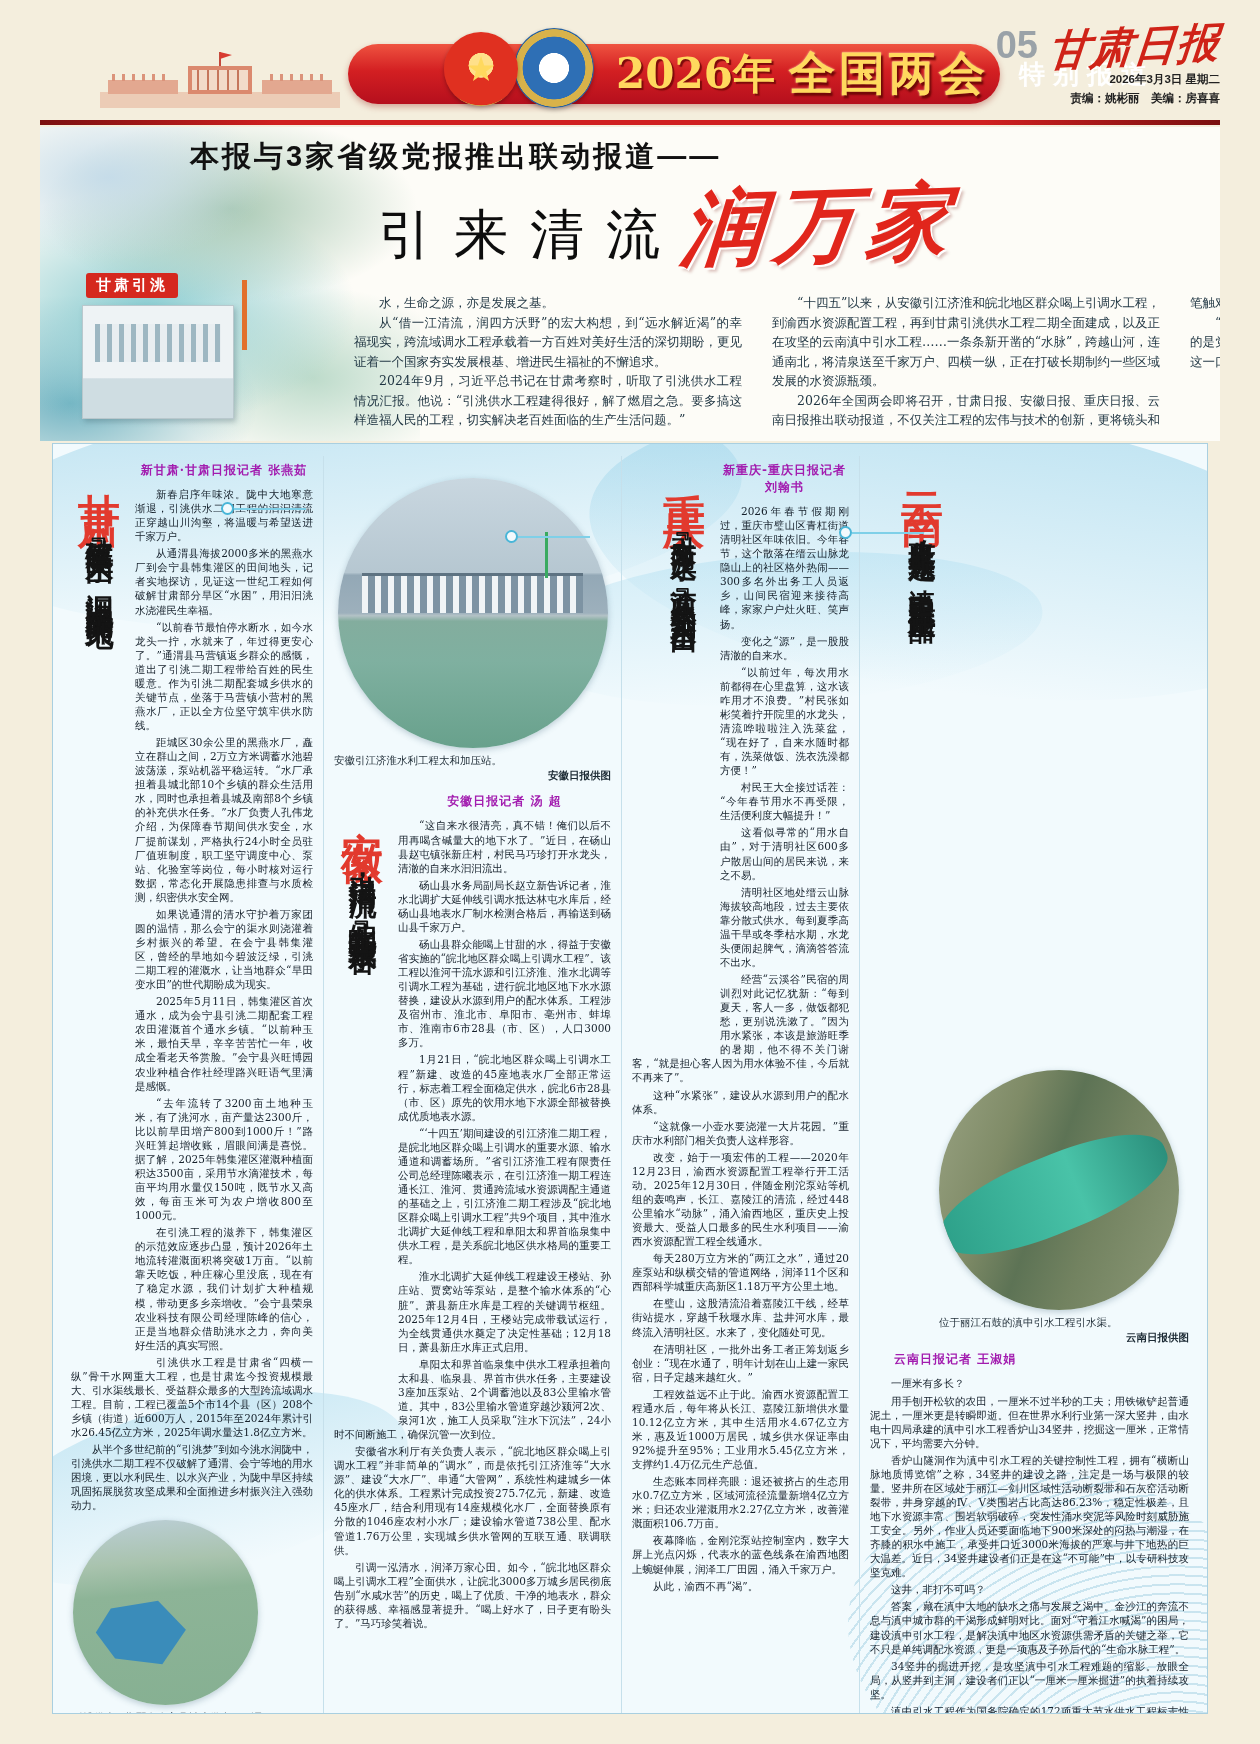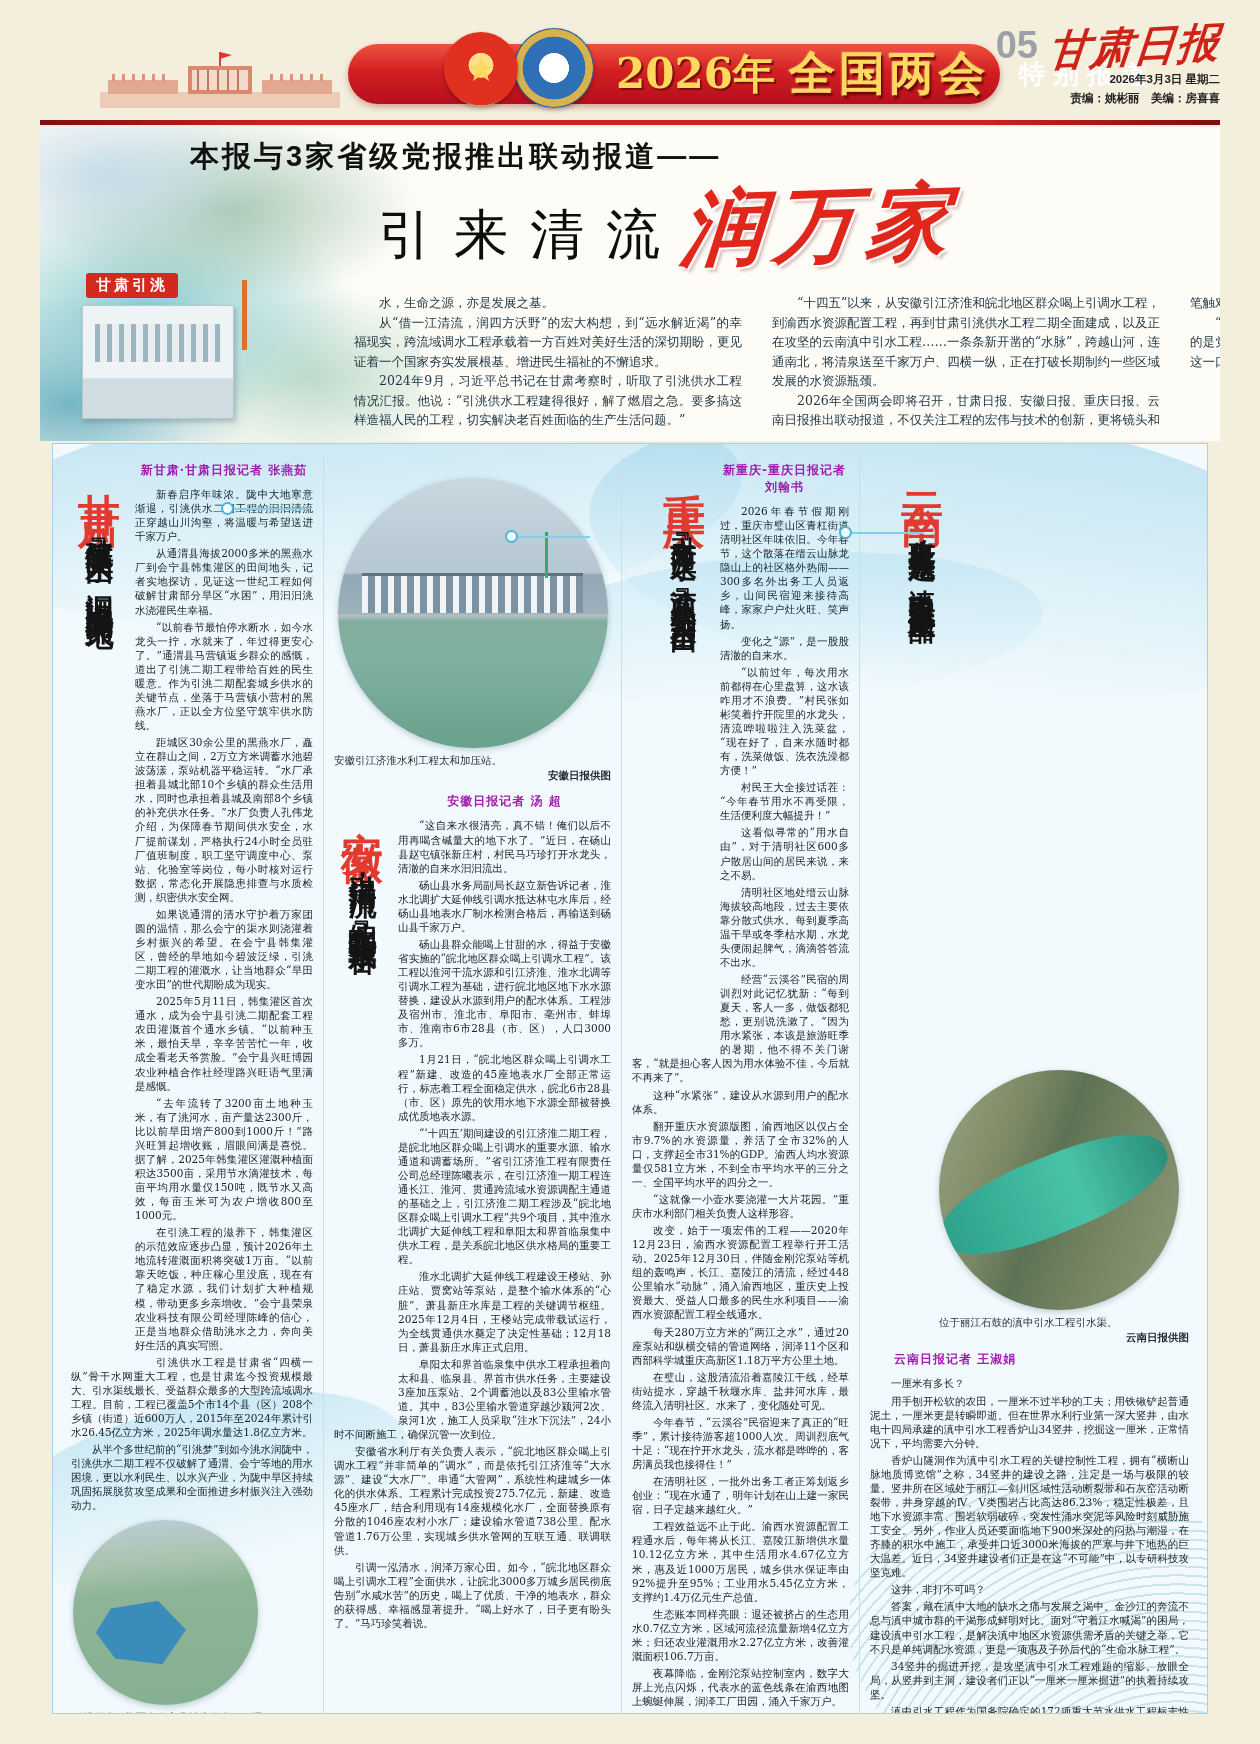--- a/index.html
+++ b/index.html
@@ -278,26 +278,24 @@
         <div class="byline">新重庆-重庆日报记者 刘翰书</div>
         <div class="body">
             <p class="para">2026年春节假期刚过，重庆市璧山区青杠街道清明社区年味依旧。今年春节，这个散落在缙云山脉龙隐山上的社区格外热闹——300多名外出务工人员返乡，山间民宿迎来接待高峰，家家户户灶火旺、笑声扬。</p>
             <p class="para">变化之“源”，是一股股清澈的自来水。</p>
             <p class="para">“以前过年，每次用水前都得在心里盘算，这水该咋用才不浪费。”村民张如彬笑着拧开院里的水龙头，清流哗啦啦注入洗菜盆，“现在好了，自来水随时都有，洗菜做饭、洗衣洗澡都方便！”</p>
             <p class="para">村民王大全接过话茬：“今年春节用水不再受限，生活便利度大幅提升！”</p>
             <p class="para">这看似寻常的“用水自由”，对于清明社区600多户散居山间的居民来说，来之不易。</p>
             <p class="para">清明社区地处缙云山脉海拔较高地段，过去主要依靠分散式供水。每到夏季高温干旱或冬季枯水期，水龙头便闹起脾气，滴滴答答流不出水。</p>
             <p class="para">经营“云溪谷”民宿的周训烈对此记忆犹新：“每到夏天，客人一多，做饭都犯愁，更别说洗漱了。”因为用水紧张，本该是旅游旺季的暑期，他不得不关门谢客，“就是担心客人因为用水体验不佳，今后就不再来了”。</p>
             <p class="para">这种“水紧张”，建设从水源到用户的配水体系。</p>
-            <p class="para">翻开重庆水资源版图，渝西地区以仅占全市9.7%的水资源量，养活了全市32%的人口，支撑起全市31%的GDP。渝西人均水资源量仅581立方米，不到全市平均水平的三分之一、全国平均水平的四分之一。</p>
             <p class="para">“这就像一小壶水要浇灌一大片花园。”重庆市水利部门相关负责人这样形容。</p>
             <p class="para">改变，始于一项宏伟的工程——2020年12月23日，渝西水资源配置工程举行开工活动。2025年12月30日，伴随金刚沱泵站等机组的轰鸣声，长江、嘉陵江的清流，经过448公里输水“动脉”，涌入渝西地区，重庆史上投资最大、受益人口最多的民生水利项目——渝西水资源配置工程全线通水。</p>
             <p class="para">每天280万立方米的“两江之水”，通过20座泵站和纵横交错的管道网络，润泽11个区和西部科学城重庆高新区1.18万平方公里土地。</p>
             <p class="para">在璧山，这股清流沿着嘉陵江干线，经草街站提水，穿越千秋堰水库、盐井河水库，最终流入清明社区。水来了，变化随处可见。</p>
-            <p class="para">今年春节，“云溪谷”民宿迎来了真正的“旺季”，累计接待游客超1000人次。周训烈底气十足：“现在拧开水龙头，流水都是哗哗的，客房满员我也接得住！”</p>
             <p class="para">在清明社区，一批外出务工者正筹划返乡创业：“现在水通了，明年计划在山上建一家民宿，日子定越来越红火。”</p>
             <p class="para">工程效益远不止于此。渝西水资源配置工程通水后，每年将从长江、嘉陵江新增供水量10.12亿立方米，其中生活用水4.67亿立方米，惠及近1000万居民，城乡供水保证率由92%提升至95%；工业用水5.45亿立方米，支撑约1.4万亿元生产总值。</p>
             <p class="para">生态账本同样亮眼：退还被挤占的生态用水0.7亿立方米，区域河流径流量新增4亿立方米；归还农业灌溉用水2.27亿立方米，改善灌溉面积106.7万亩。</p>
             <p class="para">夜幕降临，金刚沱泵站控制室内，数字大屏上光点闪烁，代表水的蓝色线条在渝西地图上蜿蜒伸展，润泽工厂田园，涌入千家万户。</p>
             <p class="para">从此，渝西不再“渴”。</p>
           </div>
 
       </article>
 
       <article class="strip s-yn">

